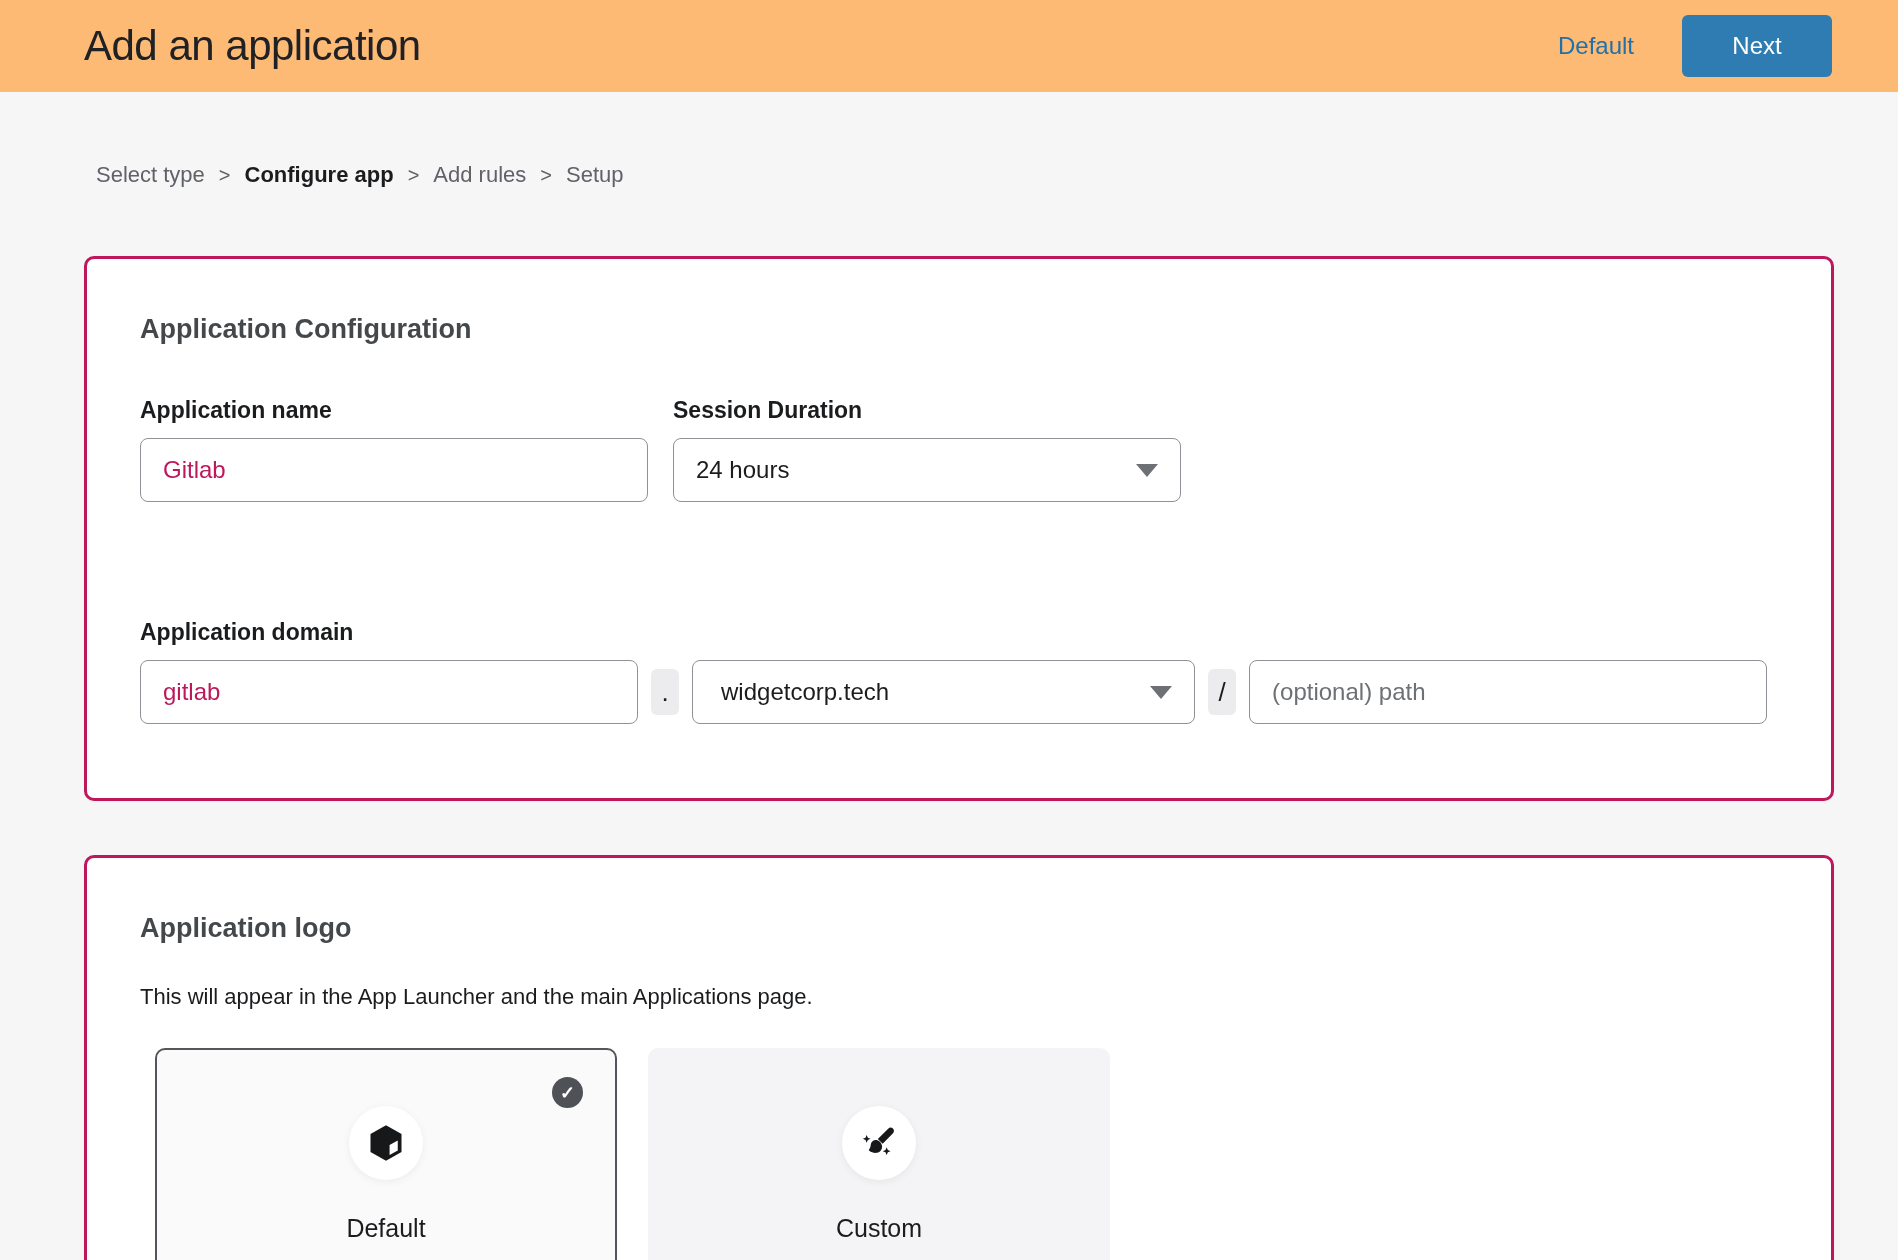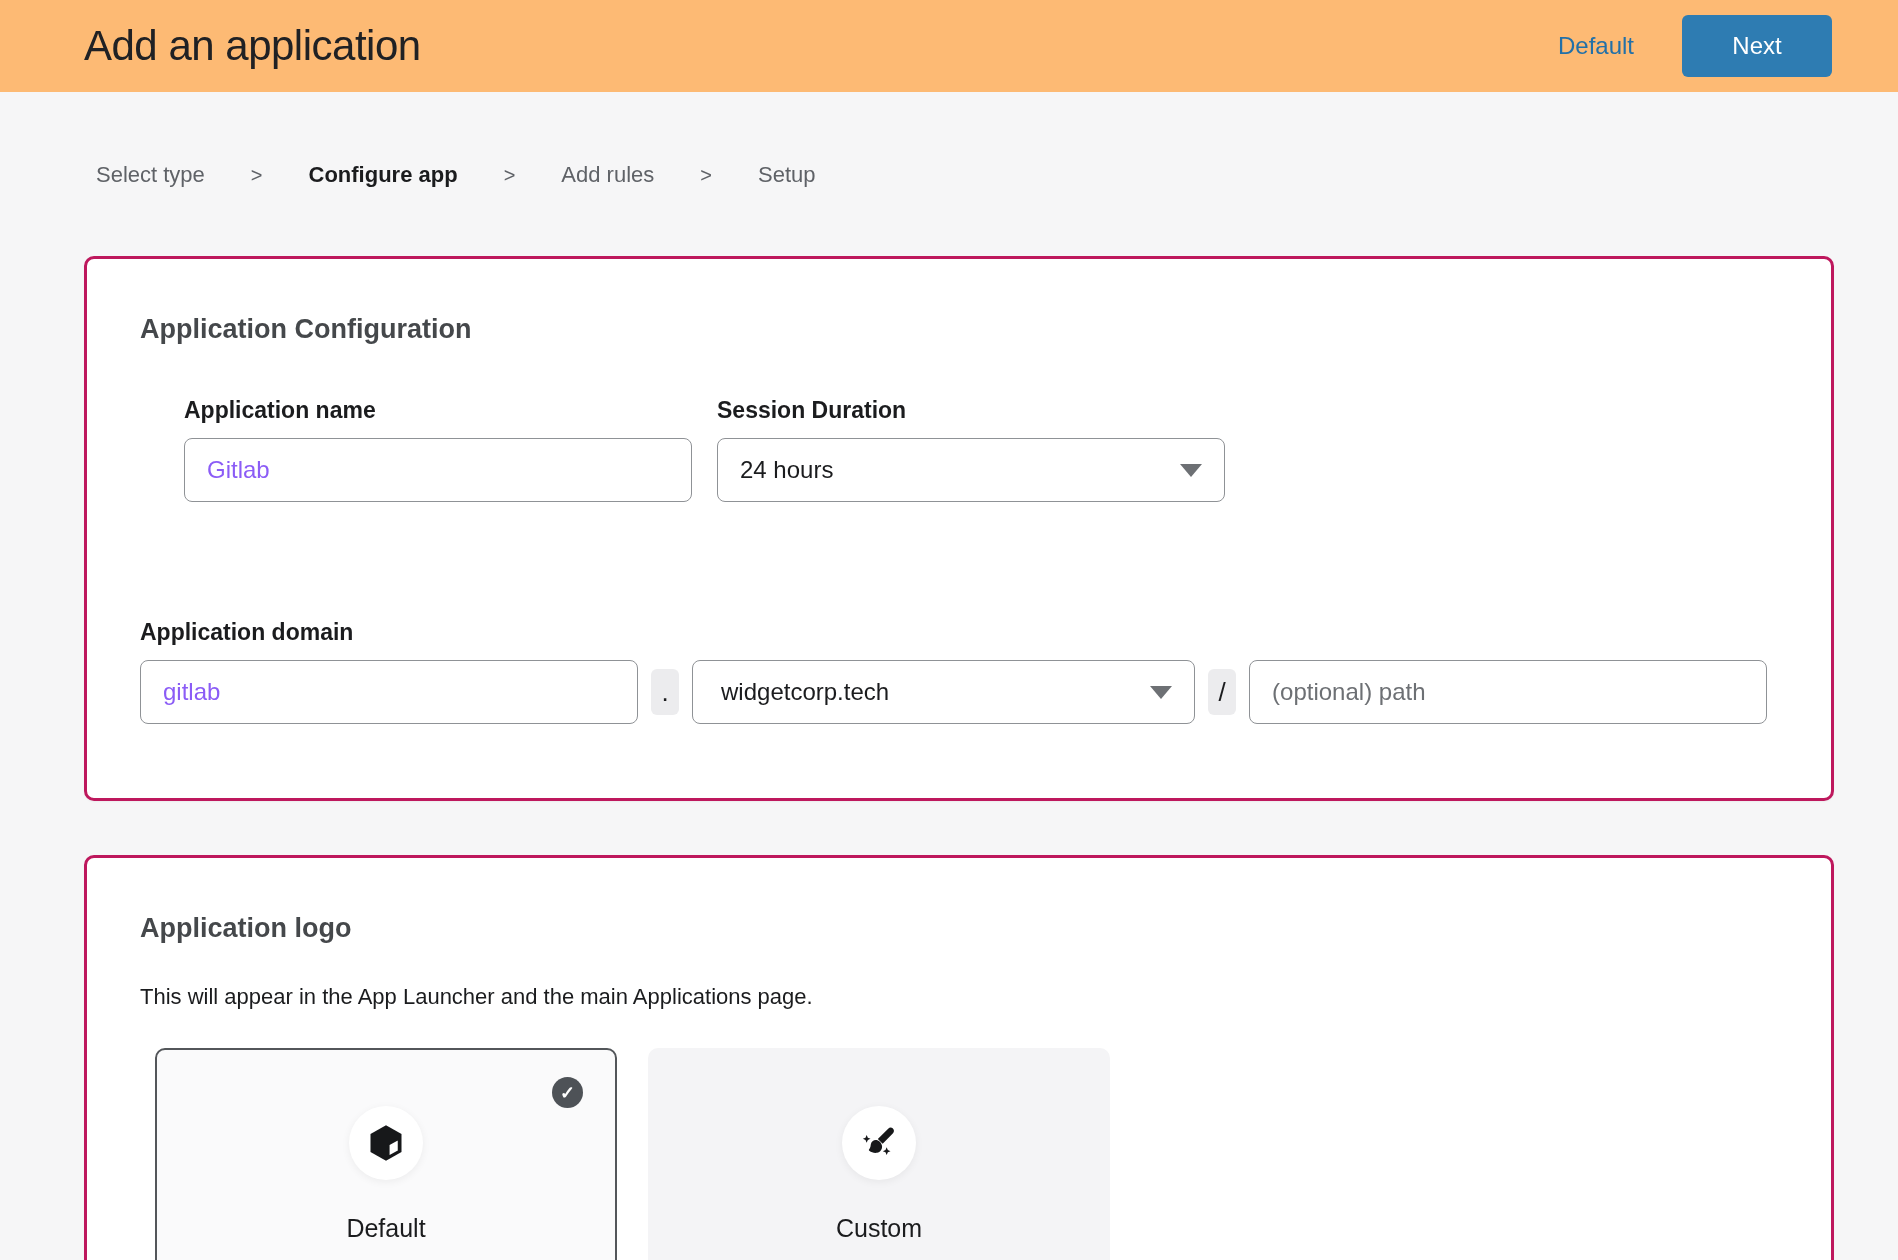--- a/index.html
+++ b/index.html
@@ -46,21 +46,21 @@
     font-family:inherit;
     border:none;
     border-radius:6px;
     cursor:pointer;
   }
 
   
   .breadcrumb {
     display:flex;
     align-items:center;
-    gap:46px;
+    gap:14px;
     margin:70px 0 0 96px;
     font-size:22px;
     color:#5f6267;
   }
   .crumb { cursor:default; }
   .crumb.active { font-weight:700; color:#1b1c1e; }
   .crumb-sep { font-size:20px; color:#5f6267; }
 
   
   .card {
@@ -81,30 +81,30 @@
   }
 
   .field-label {
     font-size:23px;
     font-weight:700;
     color:#1b1c1e;
     display:block;
     margin-bottom:14px;
   }
 
-  .fields-row { display:flex; gap:25px; margin-top:52px;margin-left:44px; }
+  .fields-row { display:flex; gap:25px; margin-top:52px; }
   .field-group { display:flex; flex-direction:column; }
 
   .text-input {
     height:64px;
     border:1.5px solid #8f9296;
     border-radius:8px;
     font-size:24px;
     font-family:inherit;
-    color:#8b5cf6;
+    color:#be185d;
     padding:8px 22px;
     background:#ffffff;
     outline:none;
   }
   .text-input::placeholder { color:#6d7074; }
 
   .select-box {
     height:64px;
     border:1.5px solid #8f9296;
     border-radius:8px;

